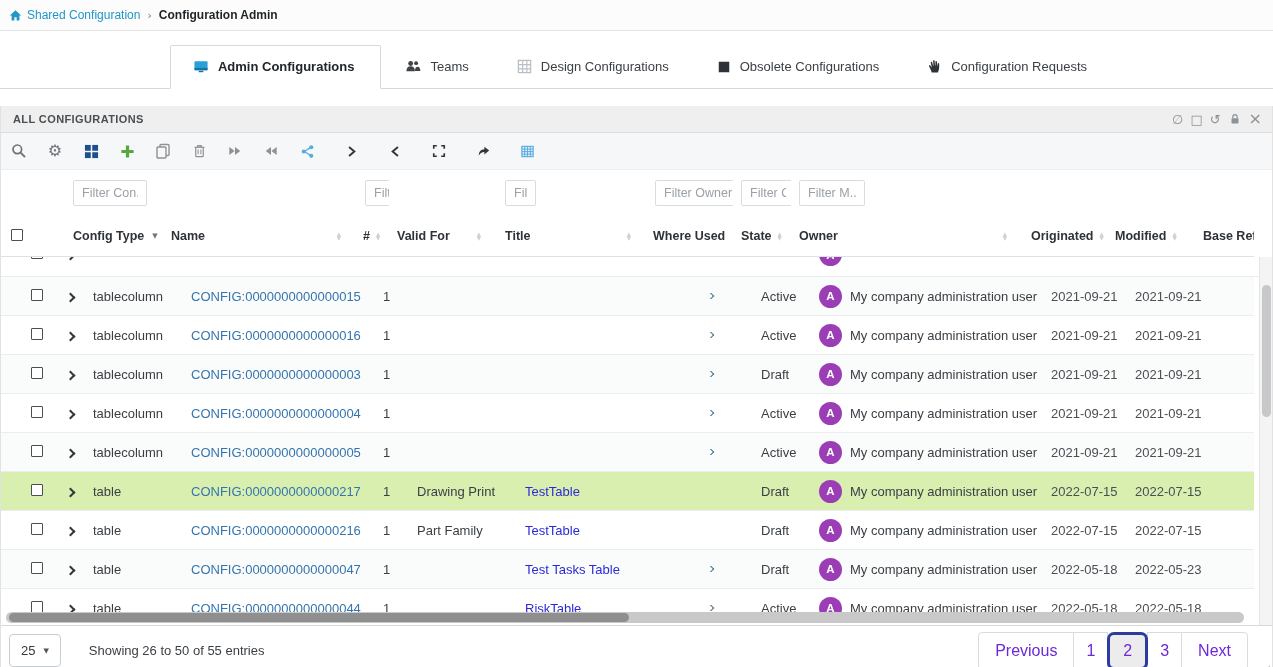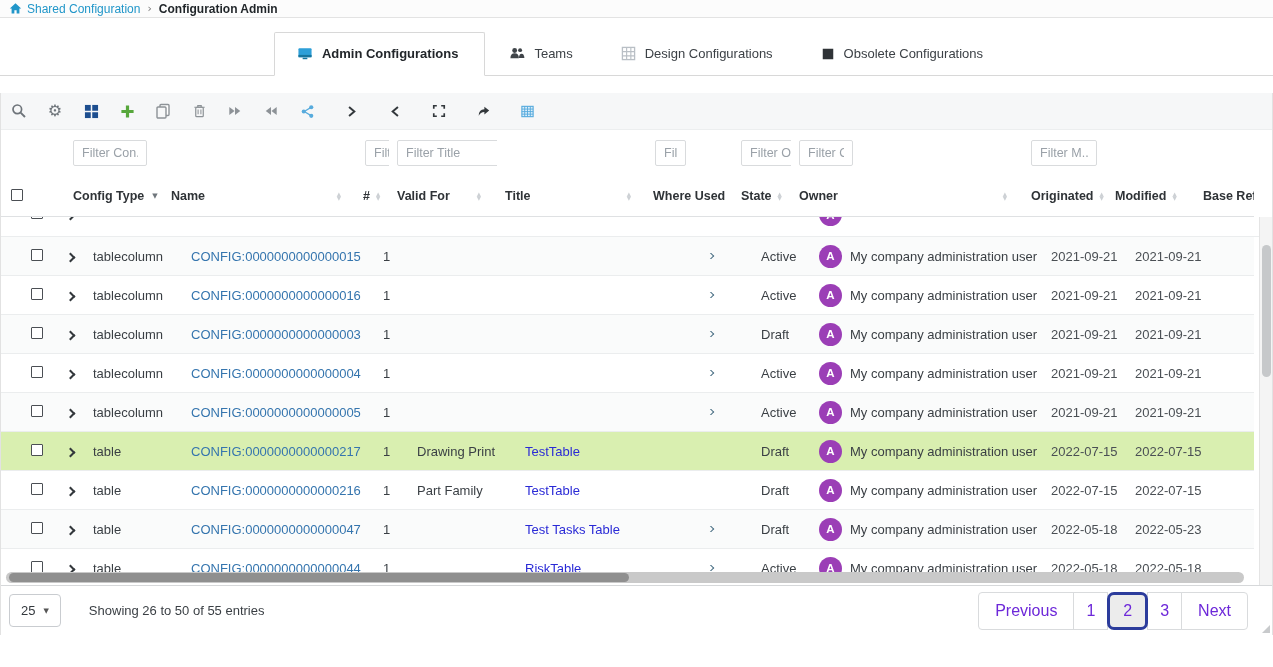--- a/index.html
+++ b/index.html
@@ -1,20 +1,20 @@
 <!DOCTYPE html>
 <html><head>
 <meta charset="utf-8">
 <style>
   * { margin:0; padding:0; box-sizing:border-box; }
   html,body { width:1273px; height:667px; background:#fff; font-family:"Liberation Sans", sans-serif; color:#3a3f44; overflow:hidden; }
   .glyph { font-family:"DejaVu Sans", sans-serif; }
 
   
-  .breadcrumb { height:18px; display:flex; align-items:center; padding-left:9px; background:#fcfcfc; border-bottom:1px solid #e3e3e3; font-size:12px; }
+  .breadcrumb { height:31px; display:flex; align-items:center; padding-left:9px; background:#fcfcfc; border-bottom:1px solid #e3e3e3; font-size:12px; }
   .breadcrumb svg { margin-right:5px; }
   .bc-link { color:#2196c9; text-decoration:none; }
   .bc-sep { color:#777; margin:0 7px; font-size:11px; }
   .bc-current { color:#1f2428; font-weight:bold; }
 
   
   .tabbar { height:58px; border-bottom:1px solid #d8d8d8; display:flex; align-items:flex-end; padding-left:8px; background:#fff;justify-content:center; }
   .tab { display:flex; align-items:center; gap:9px; padding:13px 24px 14px 24px; font-size:13px; color:#3c4146; cursor:pointer; }
   .tab.active { background:#fff; border:1px solid #d8d8d8; border-bottom:1px solid #fff; margin-bottom:-1px; border-radius:2px 2px 0 0; font-weight:bold; color:#22262a; padding:13px 26px 14px 22px; }
   .tab svg { flex:0 0 auto; }
@@ -129,24 +129,43 @@
         <path d="M1.5 6 h13 M1.5 10.5 h13 M6 1.5 v13 M10.5 1.5 v13" stroke="#b9bfc5" stroke-width="1.2"></path>
       </svg>
     <span>Design Configurations</span>
   </div>
   <div class="tab">
     <svg width="14" height="14" viewBox="0 0 16 16">
         <rect x="2" y="2" width="12" height="12" fill="#2f3337"></rect>
       </svg>
     <span>Obsolete Configurations</span>
   </div>
+  <div class="tab">
+    <svg width="15" height="15" viewBox="0 0 16 16">
+        <path d="M5 14.5 L11.5 14.5 Q13 11.2 13 8.7 L13 5.2 Q13 4.2 12.2 4.2 Q11.5 4.2 11.4 5.2 L11.2 7.2 10.9 7.2 10.6 2.9 Q10.5 2 9.7 2.05 Q9 2.1 9 3 L9 6.9 8.6 6.9 8.1 2 Q8 1.1 7.2 1.2 Q6.4 1.3 6.5 2.2 L6.9 7 6.5 7.1 5.5 3.5 Q5.2 2.7 4.5 2.9 Q3.8 3.2 4 4.1 L5 8.6 4.8 8.7 3.6 7 Q3 6.2 2.4 6.7 Q1.9 7.2 2.3 8 Q3.6 10.5 4.2 11.9 Q4.8 13.4 5 14.5 Z" fill="#2f3337"></path>
+      </svg>
+    <span>Configuration Requests</span>
+  </div>
 </div>
 
 <div class="panel">
 
+  <div class="panel-head">
+    <span class="panel-title">ALL CONFIGURATIONS</span>
+    <span class="panel-icons">
+      <span class="glyph">∅</span>
+      <span class="glyph">□</span>
+      <span class="glyph">↺</span>
+      <svg width="14" height="14" viewBox="0 0 16 16">
+          <rect x="4" y="7" width="8" height="6" rx="1" fill="#8d9297"></rect>
+          <path d="M5.5 7 V5.5 a2.5 2.5 0 0 1 5 0 V7" fill="none" stroke="#8d9297" stroke-width="1.4"></path>
+        </svg>
+      <span class="glyph" style="font-size:16px;">×</span>
+    </span>
+  </div>
 
   <div class="toolbar">
     <span class="tbi">
         <svg width="16" height="16" viewBox="0 0 16 16">
           <circle cx="6.3" cy="6.3" r="4.3" fill="none" stroke="#6e747a" stroke-width="1.7"></circle>
           <line x1="9.6" y1="9.6" x2="14" y2="14" stroke="#6e747a" stroke-width="1.9"></line>
         </svg>
       </span>
     <span class="tbi">
         <span class="glyph gear-glyph">⚙</span>
@@ -232,21 +251,20 @@
         </svg>
       </span>
   </div>
 
   <div class="filter-row grid">
     <div class="c"></div>
     <div class="c"></div>
     <div class="c padl8"><input style="width: 74px;" placeholder="Filter Con..."></div>
     <div class="c"></div>
     <div class="c padl8"><input style="width: 88px;" placeholder="Filter Valid..."></div>
-    <div class="c padl8"><input style="width: 133px;" placeholder="Filter Title"></div>
     <div class="c"></div>
     <div class="c padl8" style="overflow:visible"><input style="width: 31px;" placeholder="Fil..."></div>
     <div class="c padl8"><input style="width: 211px;" placeholder="Filter Owner"></div>
     <div class="c padl8"><input style="width: 54px;" placeholder="Filter O..."></div>
     <div class="c padl8"><input style="width: 66px;" placeholder="Filter M..."></div>
     <div class="c"></div>
   </div>
 
   <div class="thead grid">
     <div class="c cb-cell"><span class="cb"></span></div>

